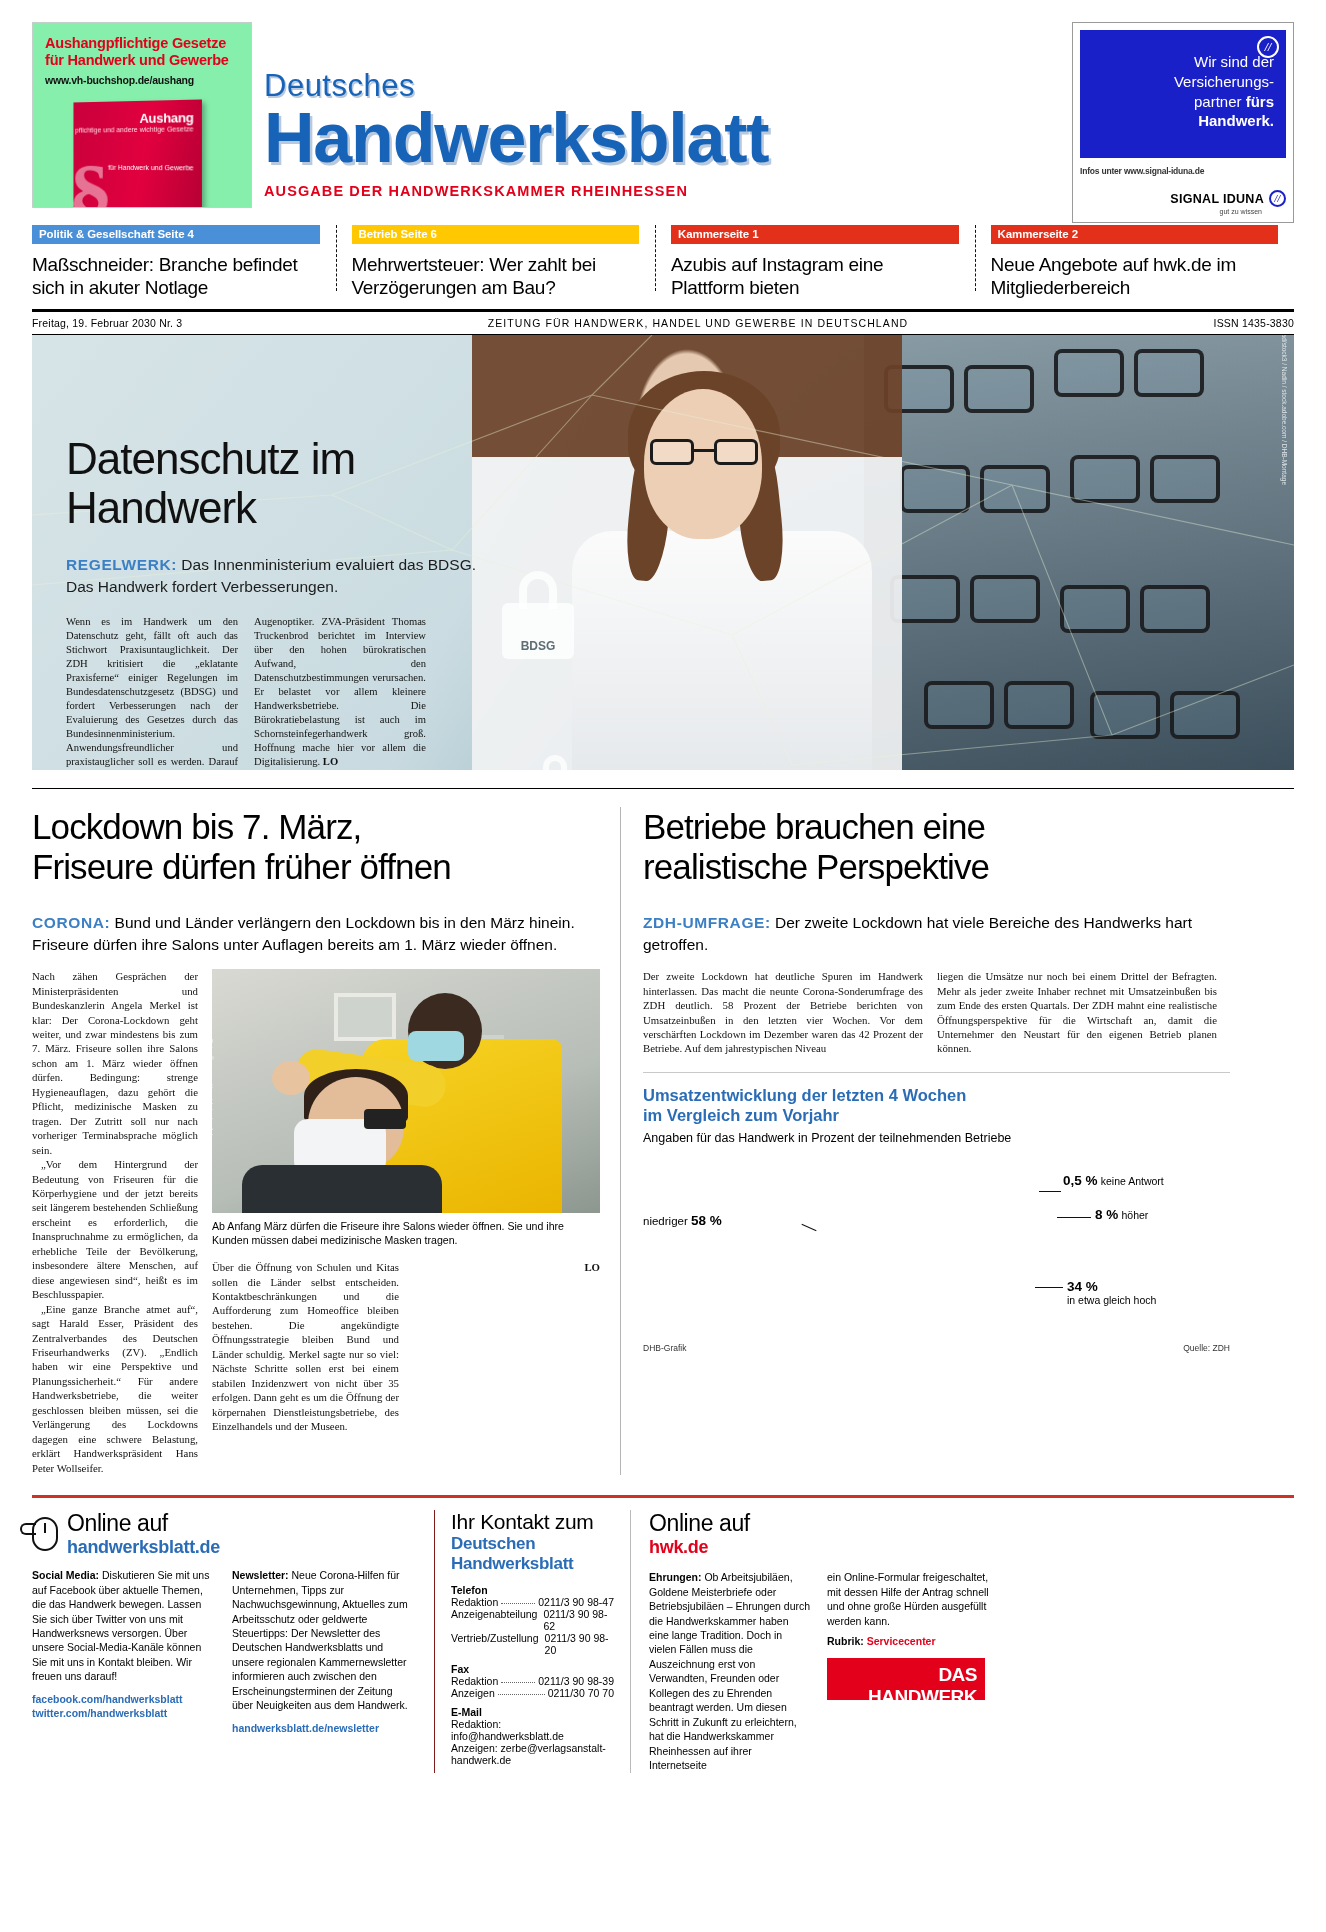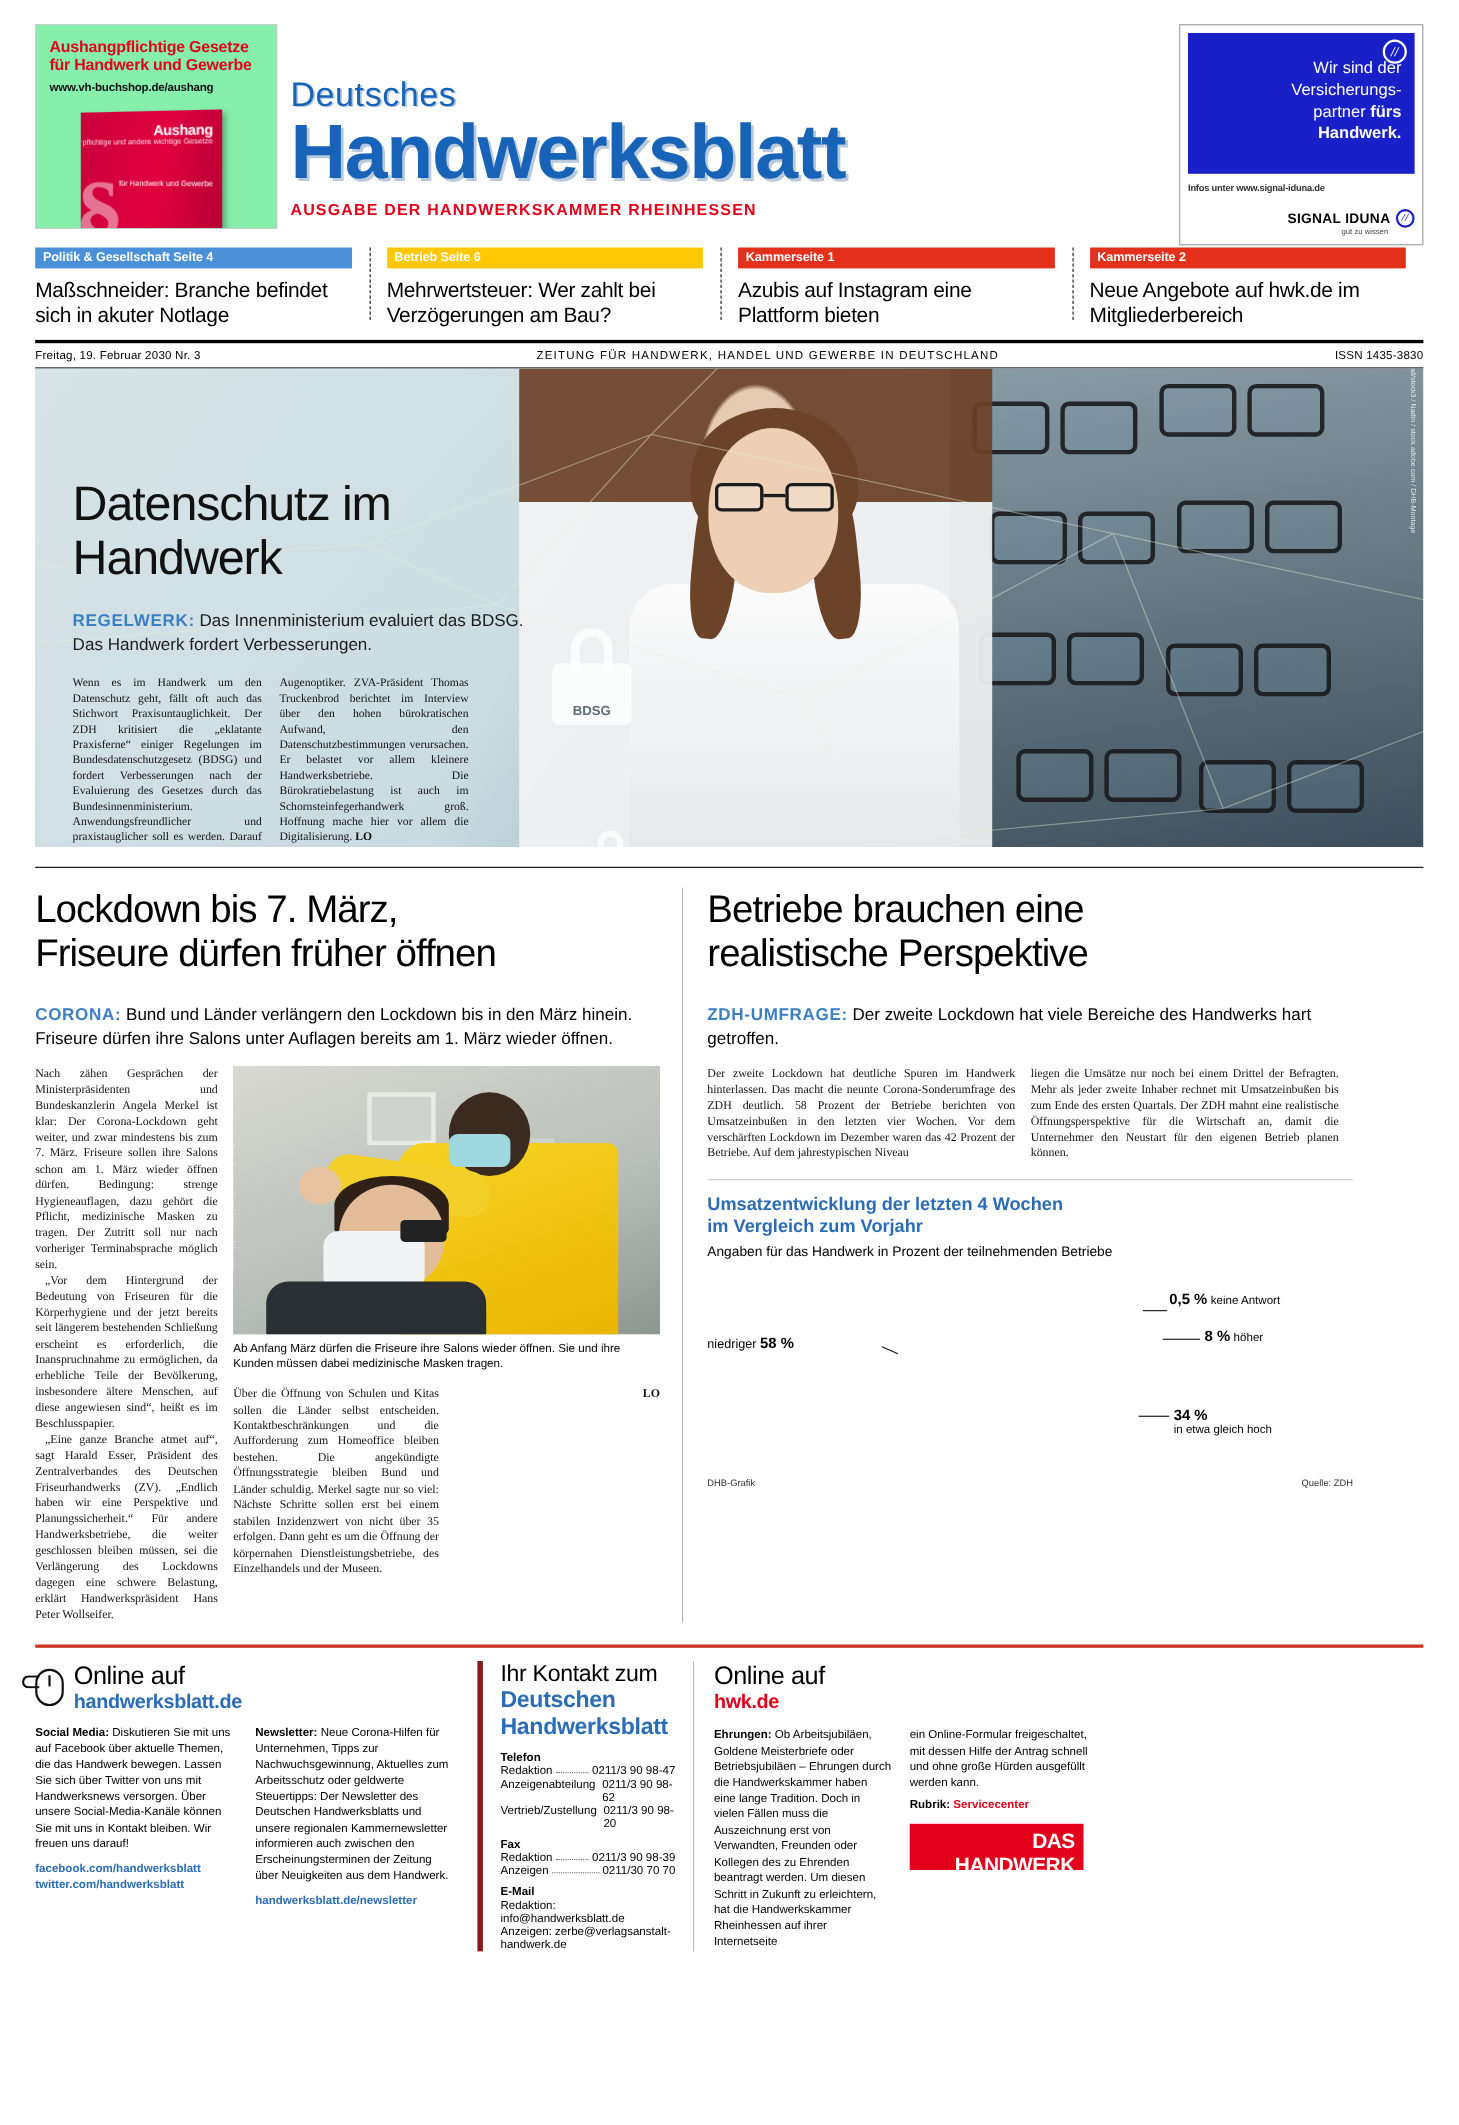--- a/index.html
+++ b/index.html
@@ -236,34 +236,34 @@
   .lbl { position:absolute; font-size: 11.5px; white-space: nowrap; }
   .lbl b { font-size: 13.5px; }
   .lbl .sm { font-size: 10.5px; }
   .leader { position:absolute; background:#111; height:1px; }
   .chart-foot { display:flex; justify-content:space-between; font-size:8.5px; color:#333; margin-top:2px;}
 
   
   .foot-rule { border-top: 3px solid #c32; margin-top: 20px; }
   .footer { display:flex; margin-top: 12px; }
   .fcol1 { width: 402px; padding-right: 18px; }
-  .fcol2 { width: 196px; padding-right: 16px; border-left:5px solid #7f1d1d; padding-left:16px;}
+  .fcol2 { width: 196px; padding-right: 16px; border-left:1px solid #7f1d1d; padding-left:16px;}
   .fcol3 { width: 360px; padding-left: 18px; border-left:1px solid #bbb;}
   .online-head { display:flex; align-items:center; gap:9px; }
   .mouse-icon {
     width: 26px; height: 34px; border: 2.5px solid #111; border-radius: 13px; position: relative;
   }
   .mouse-icon:after { content:""; position:absolute; left:50%; top:4px; margin-left:-1px; width:2px; height:10px; background:#111;}
   .mouse-icon .tail { position:absolute; left:-14px; top:4px; width:16px; height:12px; border:2.5px solid #111;
     border-right:none; border-radius:10px 0 0 10px;}
   .online-t1 { font-size: 23px; letter-spacing:-.4px; }
   .online-t2 { font-size: 18px; font-weight:bold; color:#2b6cb6; letter-spacing:-.3px; }
   .online-t2.red { color:#e2001a; }
   .contact-t1 { font-size: 21px; letter-spacing:-.3px; }
-  .contact-t2 { font-size: 21px; font-weight:bold; color:#2b6cb6; letter-spacing:-.3px;}
+  .contact-t2 { font-size: 17px; font-weight:bold; color:#2b6cb6; letter-spacing:-.3px;}
   .fbody { font-size: 10.5px; line-height:1.38; margin-top:10px; }
   .fbody b { font-weight:bold; }
   .fbody .blue { color:#2b6cb6; font-weight:bold; }
   .fbody .red { color:#e2001a; font-weight:bold; }
   .ph-block { font-size:10.5px; margin-top:10px;}
   .ph-block .h { font-weight:bold; margin-top:7px;}
   .ph-row { display:flex; }
   .ph-row .dots { flex:1; border-bottom:1.5px dotted #666; margin:0 3px 4px 3px;}
   .handwerk-logo {
     margin-top: 10px; background:#e2001a; color:#fff; width: 236px; height: 48px;

